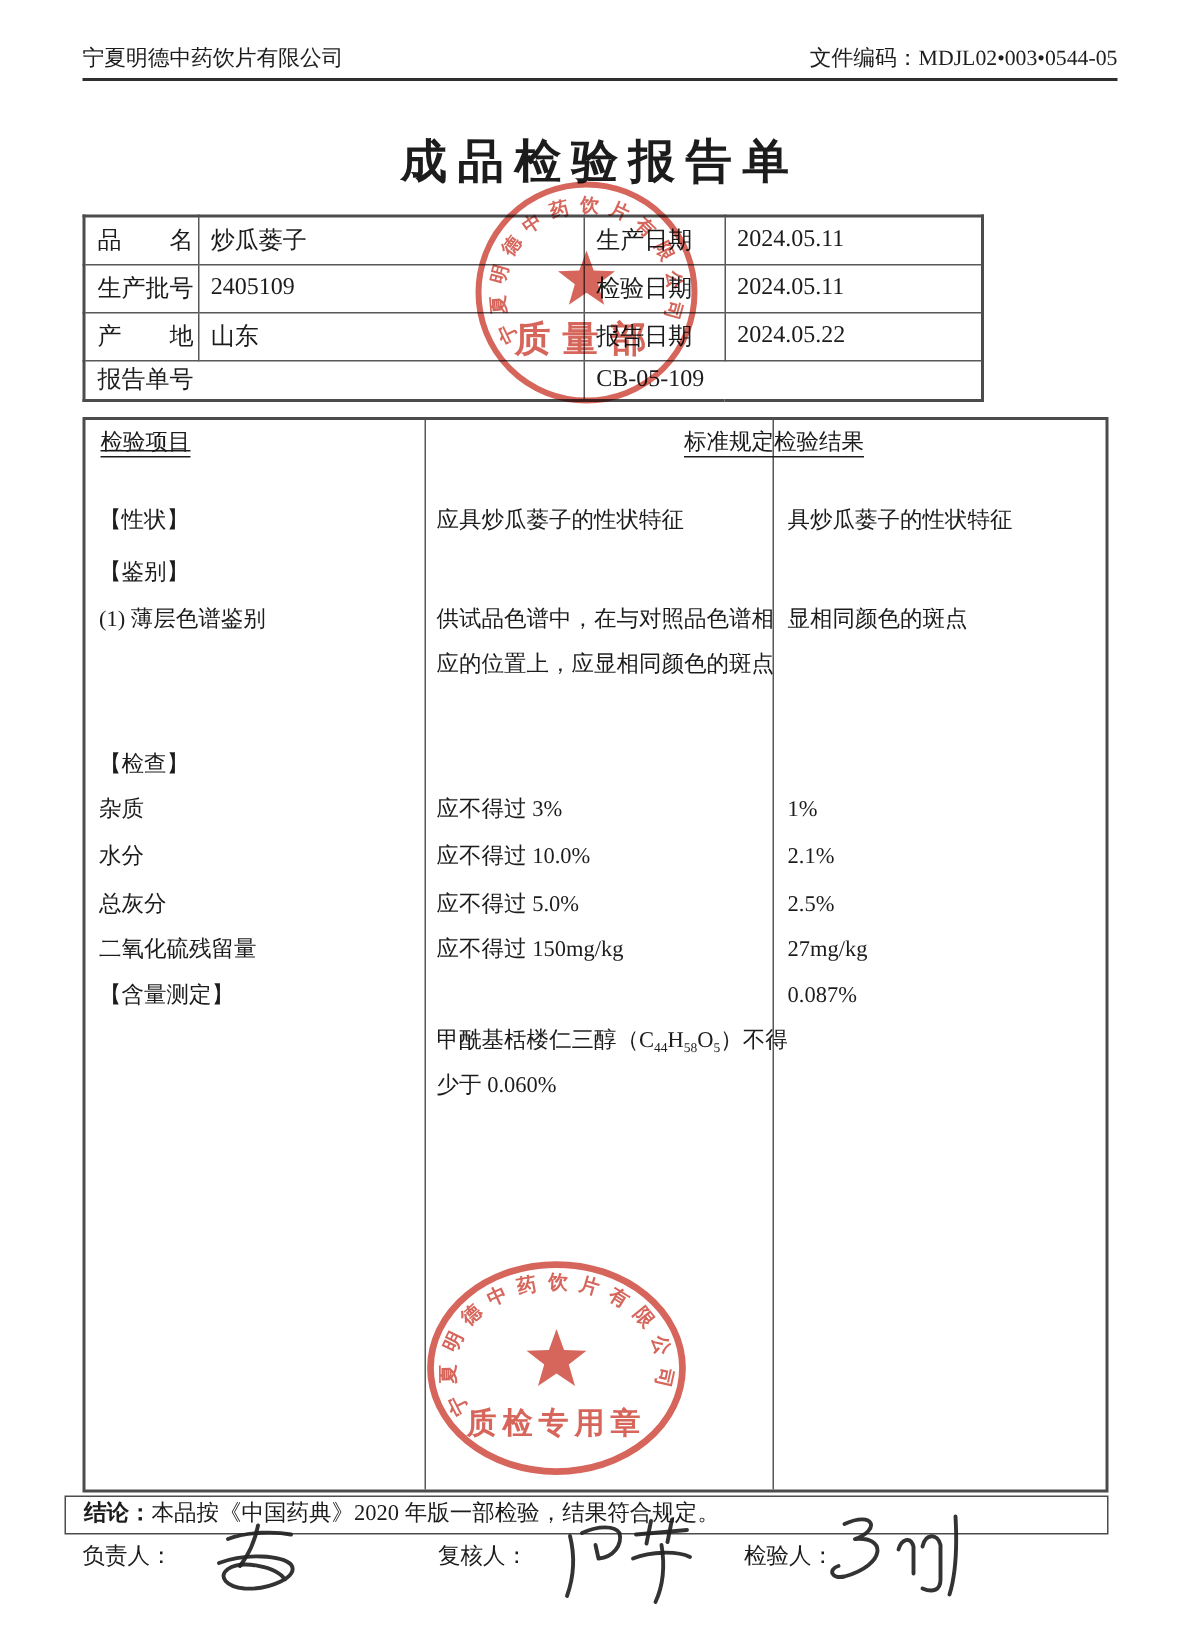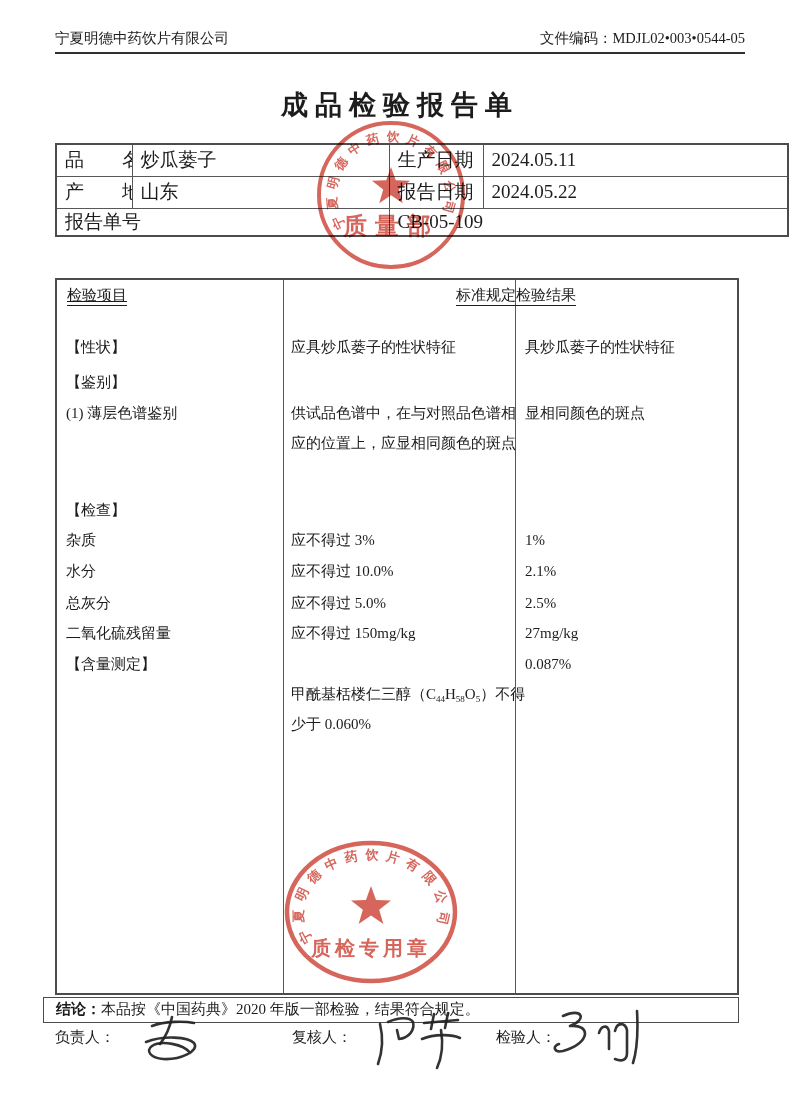--- a/index.html
+++ b/index.html
@@ -8,24 +8,24 @@
     position:relative; width:800px; height:1096px; background:#ffffff;
     font-family:"Liberation Serif","DejaVu Serif",serif; color:#1c1c1c;
     overflow:hidden; margin:0 auto;
   }
   
   .doc-header { position:absolute; top:29px; left:55px; width:690px;
     display:flex; justify-content:space-between; font-size:14.5px; }
   .header-rule { position:absolute; top:52px; left:55px; width:690px; height:2px; background:#2f2f2f; }
   
   .doc-title { position:absolute; top:87px; left:0; width:100%; text-align:center;
-    font-size:27px; font-weight:bold; letter-spacing:7px; }
+    font-size:31px; font-weight:bold; letter-spacing:7px; }
   
-  .info-table { position:absolute; top:143px; left:55px; width:734px;
-    border-collapse:collapse; table-layout:fixed; font-size:19px; }
+  .info-table { position:absolute; top:143px; left:55px; width:601px;
+    border-collapse:collapse; table-layout:fixed; font-size:16px; }
   .info-table td { border:1px solid #585858; padding:0 8px; height:32px; overflow:hidden; white-space:nowrap; }
   .info-table tr.last td { height:27px; }
   .info-table { border:2px solid #4c4c4c; }
   
   .main-table { position:absolute; top:278px; left:55px; width:684px; height:717px;
     border:2px solid #4c4c4c; font-size:15px; }
   .vline { position:absolute; top:0; bottom:0; width:1px; background:#585858; }
   .v1 { left:226px; } .v2 { left:458px; }
   .col-head { position:absolute; top:4px; height:22px; line-height:22px; }
   .col-head span { text-decoration:underline; text-underline-offset:5px; text-decoration-thickness:1px; }
@@ -66,20 +66,26 @@
         <col style="width:76px">
         <col style="width:257px">
         <col style="width:94px">
         <col>
       </colgroup>
     <tbody>
         <tr>
       <td>品　　名</td>
       <td>炒瓜蒌子</td>
       <td>生产日期</td>
+      <td>2024.05.11</td>
+    </tr>
+    <tr>
+      <td>生产批号</td>
+      <td>2405109</td>
+      <td>检验日期</td>
       <td>2024.05.11</td>
     </tr>
     <tr>
       <td>产　　地</td>
       <td>山东</td>
       <td>报告日期</td>
       <td>2024.05.22</td>
     </tr>
     <tr class="last">
       <td colspan="2">报告单号</td>

